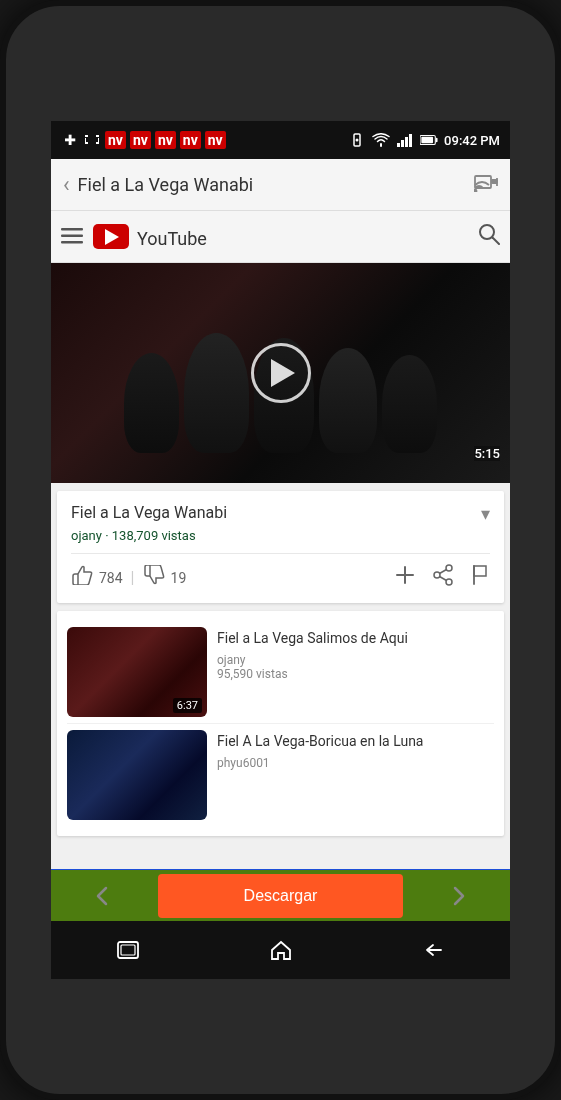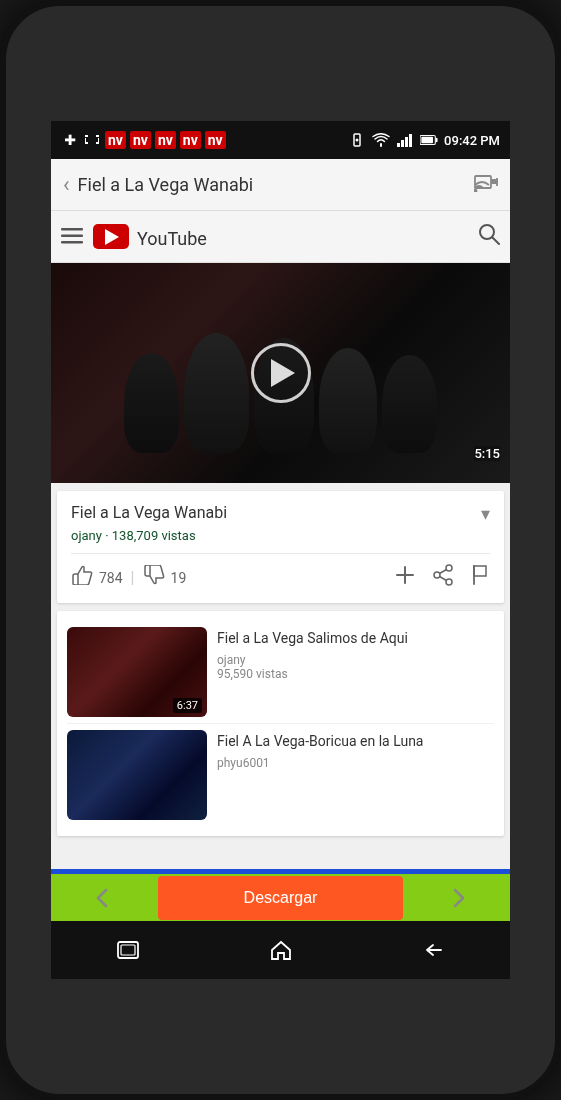--- a/index.html
+++ b/index.html
@@ -344,26 +344,26 @@
     .related-channel {
       font-size: 12px;
       color: #888;
     }
     .related-views {
       font-size: 12px;
       color: #888;
     }
     
     .bottom-nav {
-      background: #84cc16;
+      background: #4d7c0f;
       height: 52px;
       display: flex;
       align-items: center;
       justify-content: space-around;
-      border-top: 5px solid #1d4ed8;
+      border-top: 1px solid #1d4ed8;
       flex-shrink: 0;
     }
     .bottom-btn {
       display: flex;
       align-items: center;
       justify-content: center;
       flex: 1;
       height: 100%;
       cursor: pointer;
     }

